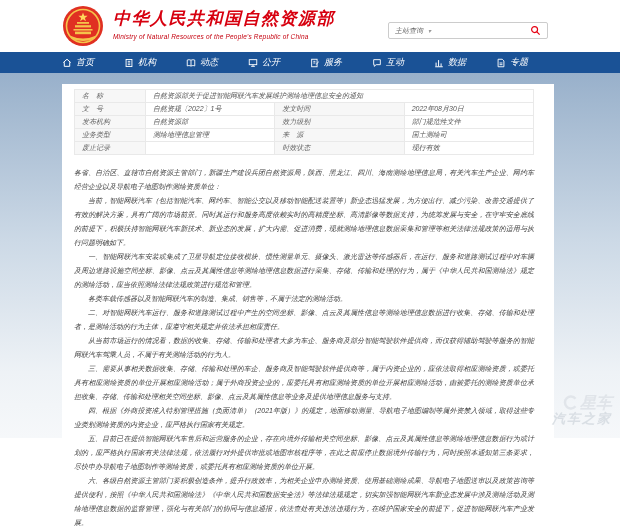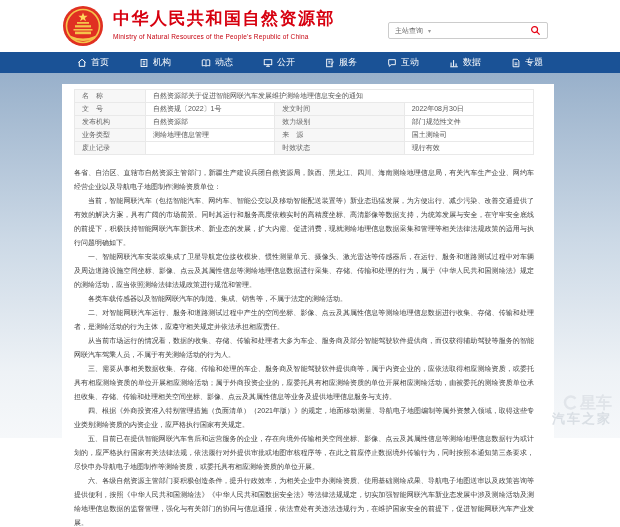--- a/index.html
+++ b/index.html
@@ -3,20 +3,21 @@
 <meta charset="utf-8">
 <style>
   html,body{margin:0;padding:0;}
   body{
     width:620px;height:527px;overflow:hidden;
     font-family:"Liberation Sans",sans-serif;
   }
   .page{
     position:relative;width:620px;height:438px;
     background:linear-gradient(180deg,#7e9dc1 0%,#9db4cd 20%,#ccd9e6 55%,#eef2f6 85%,#f6f8fa 100%);
+    font-style:italic;
   }
   
   .site-header{
     position:absolute;top:0;left:0;width:620px;height:52px;background:#ffffff;
   }
   .header-inner{position:relative;margin-left:62px;width:496px;height:52px;}
   .logo-block{position:absolute;left:0;top:5px;display:flex;align-items:flex-start;cursor:pointer;}
   .emblem{width:42px;height:42px;display:block;}
   .title-block{margin-left:9px;padding-top:4px;}
   .site-title{font-size:17px;font-weight:bold;color:#d7000f;letter-spacing:1.5px;line-height:20px;}
@@ -26,21 +27,21 @@
     border:1px solid #cccccc;border-radius:2px;background:#fff;
     display:flex;align-items:center;padding:0 6px;
   }
   .search-scope{font-size:7px;color:#666;}
   .search-caret{font-size:6px;color:#999;margin-left:5px;}
   .search-mag{margin-left:auto;display:block;}
   
   .main-nav{position:absolute;top:52px;left:0;width:620px;height:21px;background:#1a5296;}
   .nav-inner{margin-left:62px;width:496px;height:21px;display:flex;}
   .nav-item{
-    flex:1;display:flex;align-items:center;justify-content:center;gap:4px;
+    flex:1;display:flex;align-items:center;justify-content:flex-start;gap:4px;
     color:#ffffff;font-size:9px;text-decoration:none;cursor:pointer;white-space:nowrap;
   }
   .nav-item svg{display:block;}
   
   .content-card{
     position:absolute;left:62px;top:84px;width:492px;height:443px;background:#ffffff;
     padding:5px 20px 0 12px;box-sizing:border-box;overflow:hidden;
   }
   table.doc-table{
     width:100%;border-collapse:collapse;table-layout:fixed;

